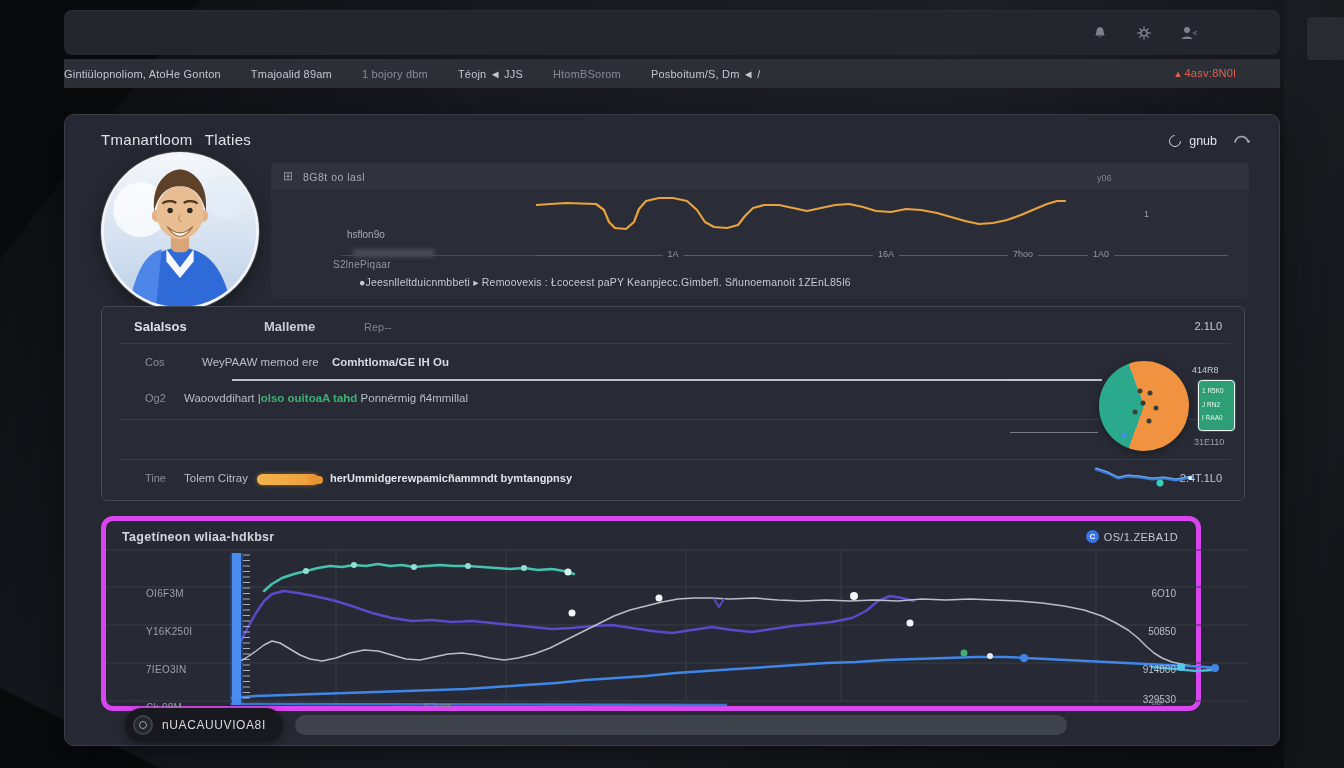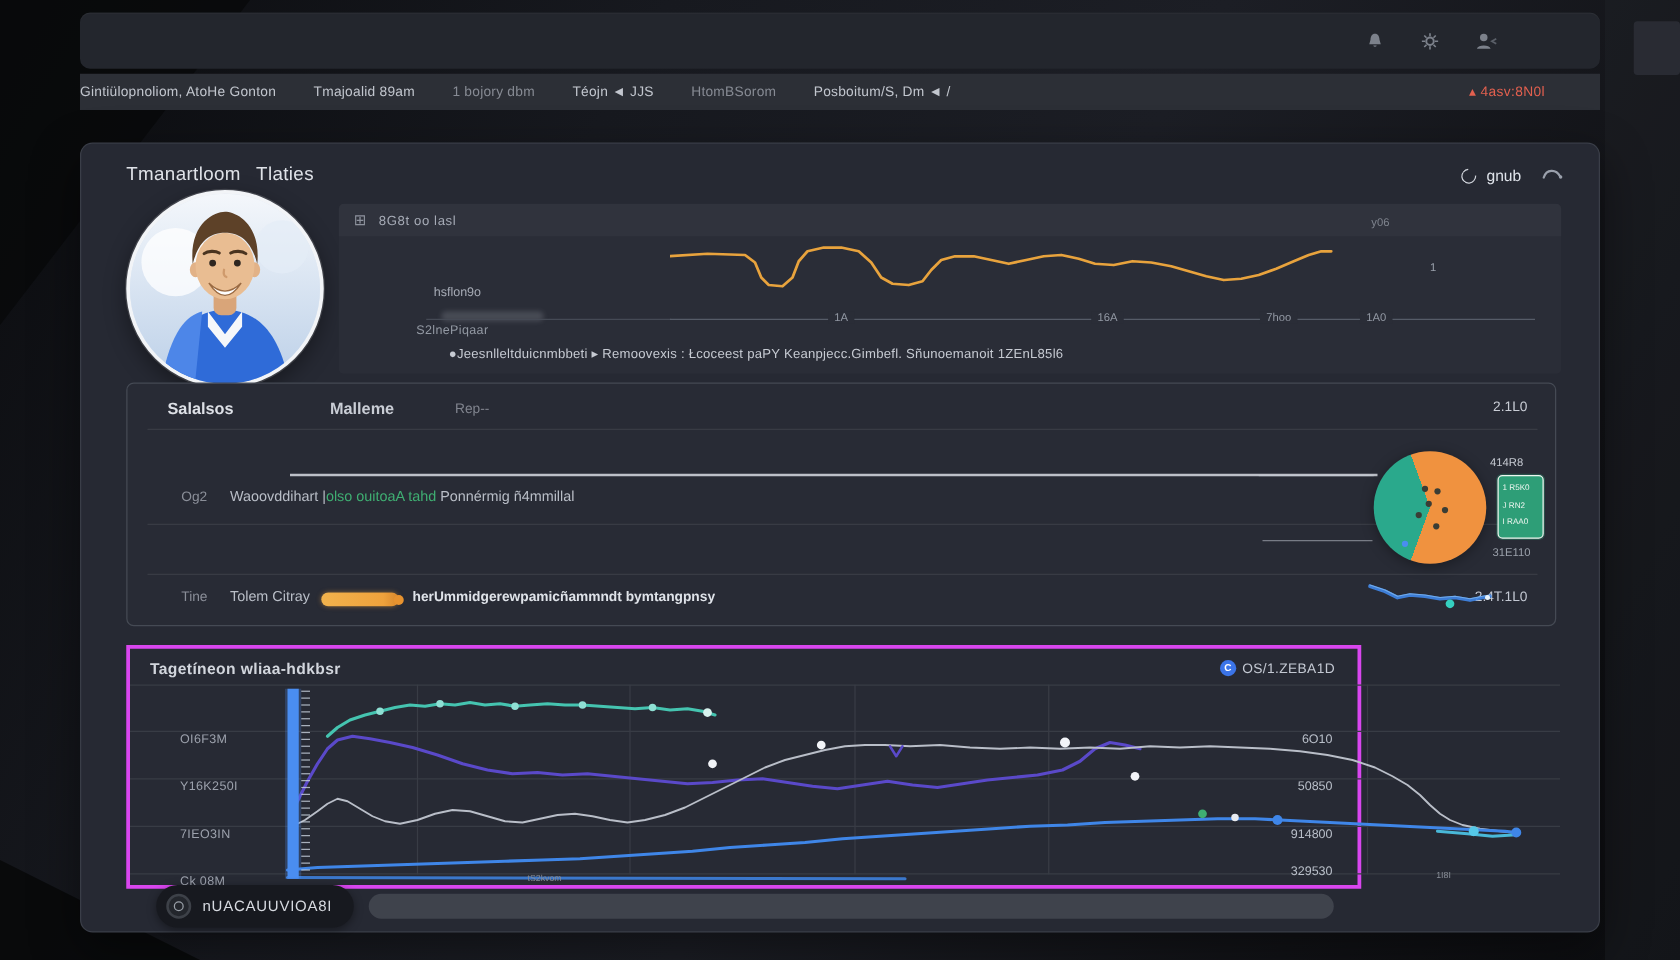--- a/index.html
+++ b/index.html
@@ -62,39 +62,39 @@
   .tbl-h1 { position:absolute; left:32px; top:12px; font-size:13px; font-weight:700; color:#dde0e6; }
   .tbl-h2 { position:absolute; left:162px; top:12px; font-size:13px; font-weight:600; color:#c9cdd5; }
   .tbl-h2b { position:absolute; left:262px; top:14px; font-size:11px; color:#80848e; }
   .tbl-hval { position:absolute; right:22px; top:13px; font-size:11px; color:#c9cdd5; }
   .divider { position:absolute; left:16px; width:1112px; height:1px; background:rgba(255,255,255,.08); }
   .divider.bright { left:130px; width:870px; height:2px; background:rgba(226,230,238,.8); }
   .t-row { position:absolute; left:0; width:100%; height:18px; }
   .t-key { position:absolute; left:43px; top:2px; font-size:11px; color:#8a8e98; }
   .t-text { position:absolute; top:2px; font-size:11.5px; color:#b9bec7; white-space:nowrap; }
   .t-text.bright { color:#d6dae1; font-weight:600; }
-  .green { color:#3fae72; }
+  .green { color:#3fae72;font-weight:bold; }
   .pill { position:absolute; left:155px; top:4px; width:62px; height:11px; border-radius:6px;
     background:linear-gradient(90deg,#f2b34d,#efa23c 80%,#d9882c); box-shadow:0 0 4px rgba(240,166,63,.5); }
   .pill-dot { position:absolute; right:-4px; top:1.5px; width:8px; height:8px; border-radius:50%; background:#e8932f; }
   .t-bold { position:absolute; left:228px; top:2px; font-size:11px; font-weight:700; color:#dfe3e9; white-space:nowrap; }
   .t-val { position:absolute; right:22px; top:2px; font-size:11px; color:#c3c8d2; }
   .callout { position:absolute; height:1px; background:rgba(200,205,215,.5); }
   .pie { position:absolute; left:997px; top:54px; width:90px; height:90px; border-radius:50%; box-shadow:0 2px 10px rgba(0,0,0,.35); }
   .pie-dot { position:absolute; width:5px; height:5px; border-radius:50%; background:#3a3d35; transform:translate(-50%,-50%); }
   .pie-bluedot { position:absolute; width:5px; height:5px; border-radius:50%; background:#4a8df0; transform:translate(-50%,-50%); }
   .pie-label-top { position:absolute; left:1090px; top:58px; font-size:9px; color:#c6cad2; }
   .pie-legend { position:absolute; left:1096px; top:73px; width:37px; height:51px; background:#2e9e77;
     border:1.5px solid #eef6f0; border-radius:4px; padding:3px 3px; box-shadow:0 0 0 1px rgba(46,158,119,.35); }
   .pie-legend div { font-size:6.5px; line-height:2.1; color:#eef6f0; white-space:nowrap; }
   .pie-label-bottom { position:absolute; left:1092px; top:130px; font-size:9px; color:#9aa0aa; }
   #spark-svg { position:absolute; left:992px; top:158px; }
 
   
-  .bottom-panel { position:absolute; left:36px; top:401px; width:988px; height:195px; border:3px solid #d946ef; border-radius:0; background:#272a34; }
+  .bottom-panel { position:absolute; left:36px; top:401px; width:1100px; height:195px; border:5px solid #d946ef; border-radius:12px; background:#272a34; }
   .bp-title { position:absolute; left:16px; top:9px; font-size:12.5px; font-weight:600; color:#d2d6dd; letter-spacing:.3px; }
   .bp-corner { position:absolute; right:18px; top:9px; display:flex; align-items:center; gap:5px; }
   .bp-corner .c-ic { width:13px; height:13px; border-radius:50%; background:#3b74e8; color:#fff; font-size:8px; font-weight:700;
     display:flex; align-items:center; justify-content:center; }
   .bp-corner .c-tx { font-size:11px; color:#c3c8d2; letter-spacing:.3px; }
   #bottom-chart-svg { position:absolute; left:0; top:28px; }
   .row-label { position:absolute; left:40px; font-size:10px; color:#9ca1ac; letter-spacing:.3px; }
   .val-label { position:absolute; right:20px; font-size:10px; color:#b9bfc9; }
   .mini-label { position:absolute; left:1045px; top:178px; font-size:7px; color:#8a8f99; line-height:1.1; }
   .baseline-label { position:absolute; left:318px; top:181px; font-size:7px; color:#878c96; }
@@ -214,20 +214,25 @@
       <div class="legend-line">●Jeesnlleltduicnmbbeti ▸ Remoovexis : Łcoceest paPY Keanpjecc.Gimbefl. Sñunoemanoit 1ZEnL85l6</div>
     </div>
 
     <div class="table-panel">
       <span class="tbl-h1">Salalsos</span>
       <span class="tbl-h2">Malleme</span>
       <span class="tbl-h2b">Rep--</span>
       <span class="tbl-hval">2.1L0</span>
       <div class="divider" style="top:36px"></div>
 
+      <div class="t-row" style="top:47px">
+        <span class="t-key">Cos</span>
+        <span class="t-text" style="left:100px">WeyPAAW memod ere</span>
+        <span class="t-text bright" style="left:230px">Comhtloma/GE IH Ou</span>
+      </div>
       <div class="divider bright" style="top:72px"></div>
 
       <div class="t-row" style="top:83px">
         <span class="t-key">Og2</span>
         <span class="t-text" style="left:82px"><span>Waoovddihart |</span><span class="green">olso ouitoaA tahd</span><span> Ponnérmig ñ4mmillal</span></span>
       </div>
       <div class="divider" style="top:112px"></div>
 
       <div class="divider" style="top:152px"></div>
 

